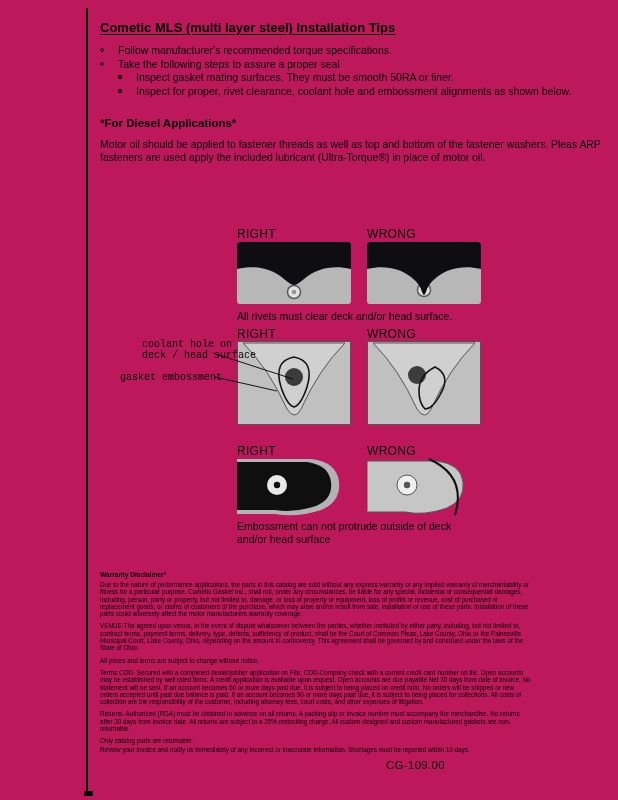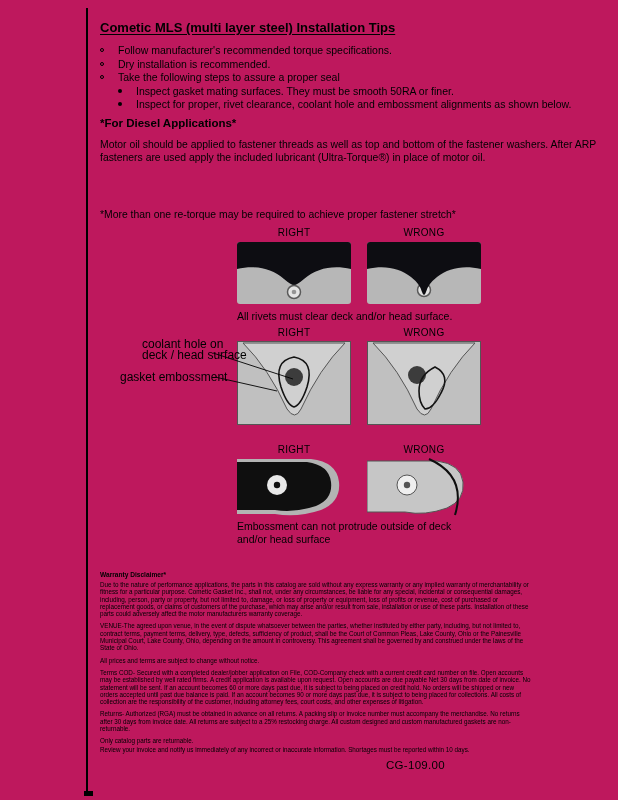--- a/index.html
+++ b/index.html
@@ -17,32 +17,32 @@
   .tip-row.sub { margin-left:18px; }
   .bullet-ring { flex:0 0 auto; width:4px; height:4px; border:1px solid #000; border-radius:50%; margin-top:4px; }
   .bullet-dot  { flex:0 0 auto; width:4px; height:4px; background:#000; border-radius:50%; margin-top:4px; }
 
   .diesel-heading { position:absolute; left:100px; top:117px; font-size:11.5px; font-weight:bold; }
   .para { position:absolute; left:100px; width:505px; font-size:10.4px; line-height:13px; }
   .para1 { top:138px; }
   .para2 { top:169px; width:480px; }
   .note  { position:absolute; left:100px; top:209px; font-size:10.4px; }
 
-  .hdr { position:absolute; width:114px; text-align:center; font-size:10px; letter-spacing:0.3px; }
+  .hdr { position:absolute; width:114px; text-align:left; font-size:12px; letter-spacing:0.3px; }
   .colL { left:237px; } .colR { left:367px; }
   .panel { position:absolute; width:114px; overflow:hidden; border-radius:3px; }
   .panel svg { display:block; width:100%; height:100%; }
   .r1 { top:242px; height:62px; }
   .r2 { top:341px; height:84px; border-radius:0; }
   .r3 { top:458px; height:58px; border-radius:0; }
   .cap { position:absolute; left:237px; font-size:10.5px; line-height:13px; }
   .cap1 { top:310px; } .cap2 { top:428px; } .cap3 { top:520px; }
   .preline { white-space:pre-line; }
 
-  .ptr-label { position:absolute; font-size:12px; line-height:11px; z-index:2; }
+  .ptr-label { position:absolute; font-size:10px; line-height:11px; z-index:2;font-family:Liberation Mono, monospace; }
   .lbl-coolant { left:142px; top:339px; }
   .lbl-emboss  { left:120px; top:372px; }
   .connector-overlay { position:absolute; left:205px; top:344px; width:100px; height:60px; z-index:3; pointer-events:none; }
 
   .warranty { position:absolute; left:100px; top:571px; width:433px; }
   .warranty-heading { font-size:6.6px; font-weight:bold; margin-bottom:3px; }
   .warranty p { font-size:6.3px; line-height:7.3px; margin-bottom:5px; }
   .warranty p.tight { margin-bottom:1px; }
 
   .footer { position:absolute; left:386px; top:759px; font-size:11.5px; letter-spacing:0.3px; }
@@ -57,39 +57,34 @@
 
   <h1 class="title">Cometic MLS (multi layer steel) Installation Tips</h1>
 
   <div class="tips">
     <div class="tip-row">
       <span class="bullet-ring"></span>
       <span>Follow manufacturer's recommended torque specifications.</span>
     </div>
     <div class="tip-row">
       <span class="bullet-ring"></span>
-      <span>Dry installation is recommended.</span>
-    </div>
-    <div class="tip-row">
-      <span class="bullet-ring"></span>
       <span>Take the following steps to assure a proper seal</span>
     </div>
     <div class="tip-row sub">
       <span class="bullet-dot"></span>
       <span>Inspect gasket mating surfaces.  They must be smooth 50RA or finer.</span>
     </div>
     <div class="tip-row sub">
       <span class="bullet-dot"></span>
       <span>Inspect for proper, rivet clearance, coolant hole and embossment alignments as shown below.</span>
     </div>
   </div>
 
   <h2 class="diesel-heading">*For Diesel Applications*</h2>
-  <p class="para para1">Motor oil should be applied to fastener threads as well as top and bottom of the fastener washers. After ARP fasteners are used apply the included lubricant (Ultra-Torque®) in place of motor oil.</p>
-  <p class="note">*More than one re-torque may be required to achieve proper fastener stretch*</p>
+  <p class="para para1">Motor oil should be applied to fastener threads as well as top and bottom of the fastener washers. Pleas ARP fasteners are used apply the included lubricant (Ultra-Torque®) in place of motor oil.</p>
 
   <div class="hdr colL" style="top:227px">RIGHT</div>
   <div class="hdr colR" style="top:227px">WRONG</div>
 
   <div class="panel colL r1">
     <svg viewBox="0 0 114 62">
       <rect width="114" height="62" fill="#b7b7b7"></rect>
       <path d="M0,0 H114 V27 C96,23 80,26 67,37 Q60,43 57,43 Q54,43 47,37 C34,26 18,23 0,27 Z" fill="#0d0d12"></path>
       <circle cx="57" cy="50" r="6.5" fill="#e3e3e3" stroke="#5a5a5a" stroke-width="1.5"></circle>
       <circle cx="57" cy="50" r="2.3" fill="#949494"></circle>

